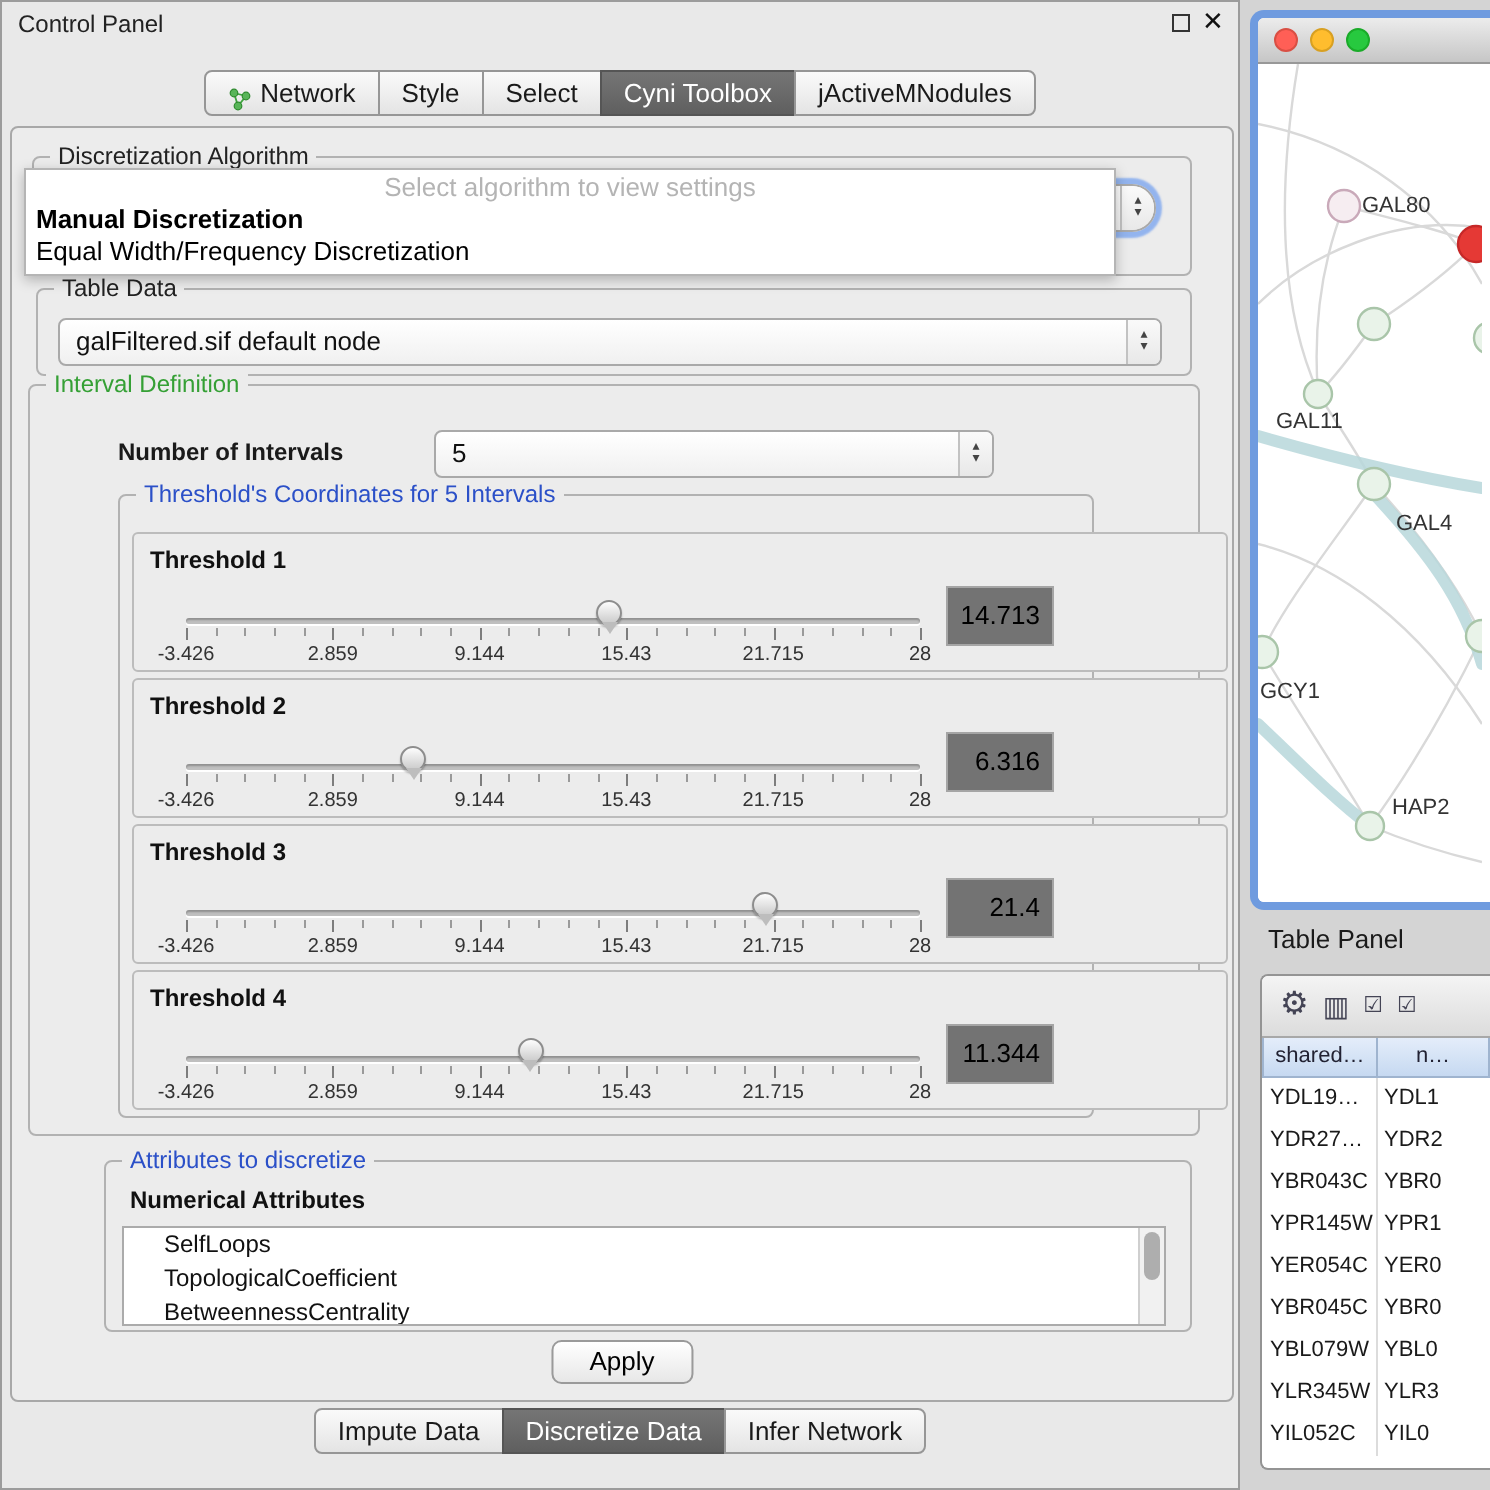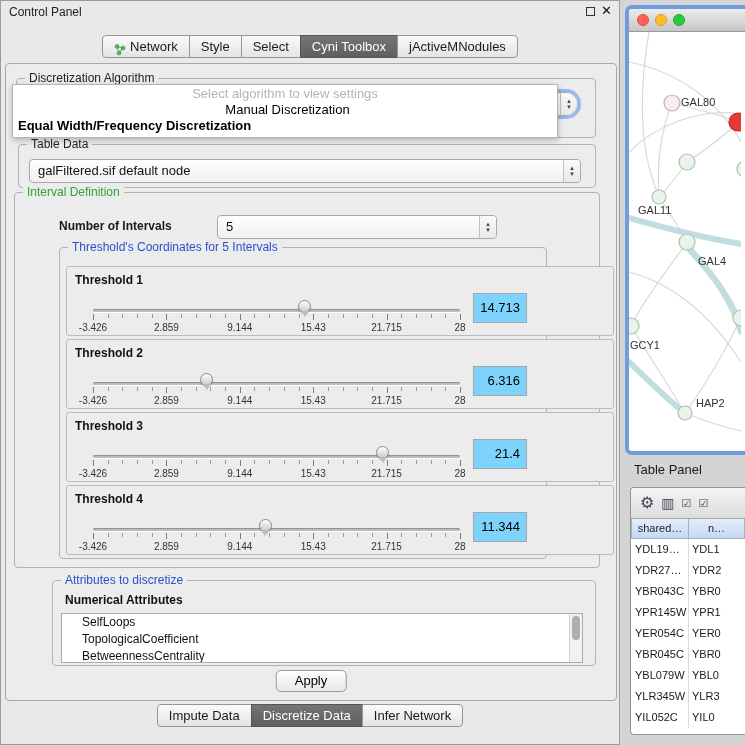--- a/index.html
+++ b/index.html
@@ -50,35 +50,35 @@
   }
   .algo-combo{left:14px;top:28px;width:558px;border-radius:13px;
     box-shadow:0 0 1px 3px rgba(100,150,240,.65);}
   
   .popup{
     position:absolute;left:6px;top:20px;width:546px;height:54px;
     background:#ffffff;border:1px solid #b5b5b5;box-shadow:0 2px 6px rgba(0,0,0,.25);
     z-index:20;box-sizing:border-box;
   }
   .popup .ph{height:17px;line-height:17px;text-align:center;color:#b4b4b4;font-size:13px;}
-  .popup-opt{height:16px;line-height:16px;padding-left:5px;font-size:13px;color:#000;cursor:pointer;white-space:nowrap;font-weight:bold;}
-  .popup-opt.bold{font-weight:normal;text-align:center;}
+  .popup-opt{height:16px;line-height:16px;padding-left:5px;font-size:13px;color:#000;cursor:pointer;white-space:nowrap;}
+  .popup-opt.bold{font-weight:bold;}
   
   .thr-box{position:absolute;left:6px;width:548px;height:70px;border:1px solid #bcbcbc;border-radius:3px;background:#ececec;box-sizing:border-box;}
   .thr-label{position:absolute;left:8px;top:6px;font-weight:bold;font-size:12px;color:#111;}
   .track{position:absolute;left:26px;top:42px;width:367px;height:3px;background:#bfbfbf;border-radius:2px;box-shadow:inset 0 1px 1px rgba(0,0,0,.25),0 1px 0 #fff;}
   .tick{position:absolute;top:47px;width:1px;height:4px;background:#9a9a9a;}
   .tick.major{height:6px;background:#7d7d7d;}
   .tick-lab{position:absolute;top:55px;font-size:10px;color:#333;transform:translateX(-50%);white-space:nowrap;}
   .thumb{position:absolute;top:33px;width:13px;height:13px;border-radius:50%;
     background:linear-gradient(#fdfdfd,#c9c9c9);border:1px solid #8d8d8d;box-sizing:border-box;
     box-shadow:0 1px 1px rgba(0,0,0,.25);cursor:pointer;z-index:2;}
   .thumb::after{content:"";position:absolute;left:1.5px;top:10px;width:0;height:0;
     border-left:4px solid transparent;border-right:4px solid transparent;border-top:6px solid #bdbdbd;}
-  .val-box{position:absolute;left:406px;top:26px;width:54px;height:30px;background:#7dd3fc;border:1px solid #a5a5a5;
+  .val-box{position:absolute;left:406px;top:26px;width:54px;height:30px;background:#737373;border:1px solid #a5a5a5;
     box-sizing:border-box;font-size:13px;line-height:28px;text-align:right;padding-right:6px;color:#000;}
   
   .attr-label{position:absolute;left:12px;top:12px;font-weight:bold;font-size:12px;color:#111;}
   .listbox{position:absolute;left:8px;top:32px;width:522px;height:50px;background:#fff;border:1px solid #ababab;box-sizing:border-box;overflow:hidden;}
   .list-item{height:17px;line-height:17px;padding-left:20px;font-size:12px;color:#111;white-space:nowrap;cursor:pointer;}
   .vscroll{position:absolute;right:0;top:0;bottom:0;width:12px;background:#f1f1f1;border-left:1px solid #cfcfcf;}
   .vscroll .sthumb{position:absolute;left:1.5px;top:2px;width:8px;height:24px;border-radius:4px;background:#aeaeae;cursor:pointer;}
   .apply-btn{position:absolute;left:50%;top:606px;transform:translateX(-50%);
     height:22px;padding:0 18px;background:linear-gradient(#ffffff,#e7e7e7);
     border:1px solid #9a9a9a;border-radius:5px;font-size:13px;line-height:20px;cursor:pointer;}

